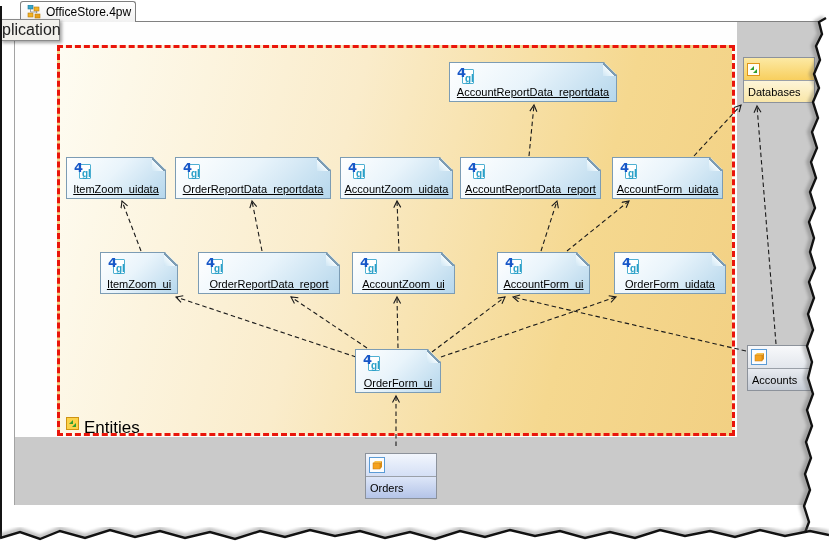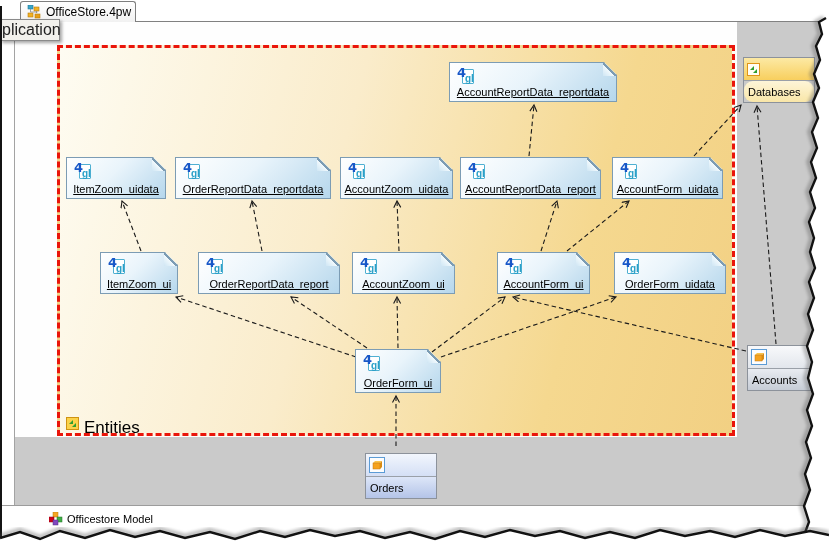--- a/index.html
+++ b/index.html
@@ -37,21 +37,21 @@
   .fgl::before{content:"";position:absolute;right:0;top:1px;width:10px;height:13px;background:#fff;
                border:1px solid #4fb0d2;border-radius:1px;}
   .fgl b{position:absolute;left:0;top:-3px;color:#1857c8;font-size:13px;font-weight:bold;z-index:2;
          font-family:"DejaVu Sans",sans-serif;}
   .fgl i{position:absolute;left:8px;top:5px;color:#2aa0c8;font-size:10px;font-style:normal;font-weight:bold;z-index:2;}
   
   .ent{position:absolute;z-index:7;box-sizing:border-box;border:1px solid #8c929b;}
   .ent .irow{height:22px;display:flex;align-items:center;padding-left:3px;border-bottom:1px solid #9aa0a8;}
   .ent .lrow{height:21px;display:flex;align-items:center;padding-left:4px;font-size:11px;white-space:nowrap;}
   .ent-db .irow{background:linear-gradient(180deg,#fce9a4,#f8cf5e);}
-  .ent-db .lrow{background:linear-gradient(180deg,#fdf5d8,#f9e6a8);border-radius:9px;}
+  .ent-db .lrow{background:linear-gradient(180deg,#fdf5d8,#f9e6a8);}
   .ent-ac .irow{background:linear-gradient(180deg,#f8f9fb,#e2e6ec);}
   .ent-ac .lrow{background:linear-gradient(180deg,#e9ecf1,#c6ccd6);}
   .ent-or .irow{background:linear-gradient(180deg,#f2f6fd,#d4dff5);}
   .ent-or .lrow{background:linear-gradient(180deg,#dde6f8,#b4c4e8);}
   
   .statusbar{position:absolute;left:0;top:505px;width:829px;height:43px;background:#fff;
              border-top:1px solid #9c9c9c;z-index:10;}
   .statuslabel{position:absolute;left:67px;top:7px;font-size:11px;}
   .statusicon{position:absolute;left:49px;top:6px;}
   
@@ -239,29 +239,20 @@
       <svg width="16" height="16" viewBox="0 0 16 16">
         <rect x="0.5" y="0.5" width="15" height="15" fill="#fdfdfd" stroke="#5b9bd5"></rect>
         <polygon points="4,6 6,4 13,4 11,6" fill="#fbc34b"></polygon>
         <rect x="4" y="6" width="7" height="6" fill="#f6a21d" stroke="#c07818" stroke-width="0.5"></rect>
         <polygon points="11,6 13,4 13,10 11,12" fill="#d88a12"></polygon>
       </svg>
     </div>
     <div class="lrow">Orders</div>
   </div>
 
-  <div class="statusbar">
-    <svg class="statusicon" width="14" height="14" viewBox="0 0 14 14">
-      <rect x="4" y="0" width="5" height="5" fill="#f5a623" stroke="#b97e0d" stroke-width="0.5"></rect>
-      <rect x="0" y="5" width="5" height="5" fill="#d0021b" stroke="#8e0112" stroke-width="0.5"></rect>
-      <rect x="8" y="5" width="5" height="5" fill="#3faf46" stroke="#26722b" stroke-width="0.5"></rect>
-      <rect x="4" y="8" width="5" height="5" fill="#8048c0" stroke="#553080" stroke-width="0.5"></rect>
-    </svg>
-    <span class="statuslabel">Officestore Model</span>
-  </div>
 
   <div class="leftedge"></div>
   <svg class="tear" style="left:789px;top:0" width="40" height="548">
     <defs>
         <filter id="blur1" x="-50%" y="-5%" width="200%" height="110%">
           <feGaussianBlur stdDeviation="1.8"></feGaussianBlur>
         </filter>
       </defs>
     <path d="M37,18 L30,22 L33,34 L27,46 L31,60 L25,74 L30,88 L24,102 L29,118 L23,132 L28,148 L22,162 L27,178 L21,192 L26,208 L20,222 L25,238 L21,252 L26,268 L20,282 L25,298 L19,314 L24,330 L18,346 L23,362 L19,378 L24,394 L18,410 L23,426 L17,442 L22,458 L16,474 L21,490 L15,506 L20,522 L14,538 L17,548" fill="none" stroke="#555" stroke-width="6" opacity="0.35" filter="url(#blur1)" transform="translate(-2,0)"></path>
     <path d="M37,18 L30,22 L33,34 L27,46 L31,60 L25,74 L30,88 L24,102 L29,118 L23,132 L28,148 L22,162 L27,178 L21,192 L26,208 L20,222 L25,238 L21,252 L26,268 L20,282 L25,298 L19,314 L24,330 L18,346 L23,362 L19,378 L24,394 L18,410 L23,426 L17,442 L22,458 L16,474 L21,490 L15,506 L20,522 L14,538 L17,548 L40,548 L40,18 Z" fill="#ffffff" stroke="none"></path>

